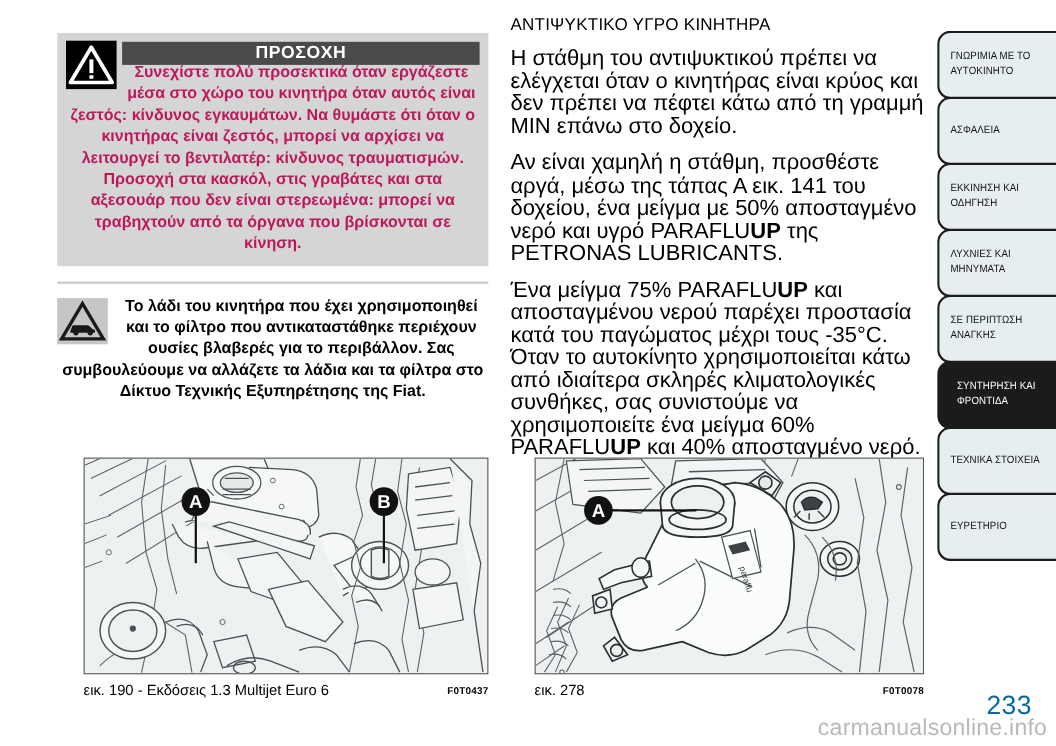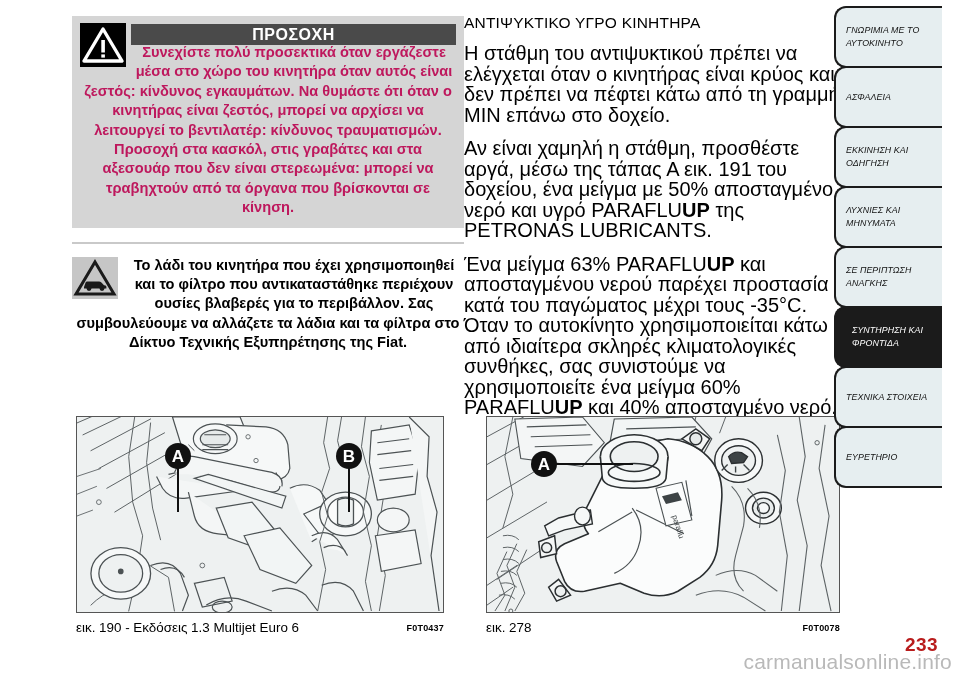--- a/index.html
+++ b/index.html
@@ -19,23 +19,22 @@
   .page {
     position: absolute;
     inset: 0;
     background: #ffffff;
   }
 
   
   .col-left {
     position: absolute;
     left: 52px;
-    top: 16px;
+    top: 30px;
     width: 392px;
-    margin-left: 20px;
   }
   .col-right {
     position: absolute;
     left: 464px;
     top: 14px;
     width: 376px;
   }
 
   
   .warn-box {
@@ -174,23 +173,22 @@
   }
   .leader {
     position: absolute;
     background: #111111;
   }
 
   
   .tabs {
     position: absolute;
     right: 0;
-    top: 6px;
-    width: 126px;
-    font-style: italic;
+    top: 28px;
+    width: 108px;
   }
   .tab {
     position: relative;
     box-sizing: border-box;
     width: 108px;
     min-height: 62px;
     margin-bottom: -2px;
     background: #e6eef0;
     border: 2px solid #1b1b1b;
     border-right: none;
@@ -213,23 +211,23 @@
     background: #1b1b1b;
     padding-left: 16px;
   }
   .tab.active span { color: #ffffff; }
 
   
   .page-number {
     position: absolute;
     right: 22px;
     bottom: 22px;
-    font-size: 19px;
-    font-weight: bold;
-    color: #b91c1c;
+    font-size: 24px;
+    font-weight: normal;
+    color: #0369a1;
     letter-spacing: 0.4px;
   }
   .watermark {
     position: absolute;
     right: 8px;
     bottom: 4px;
     font-size: 21px;
     color: #b9b9b9;
     letter-spacing: 0.2px;
     white-space: nowrap;
@@ -361,22 +359,22 @@
     </div>
     <div class="fig-caption">
       <span class="cap-text">εικ. 190 - Εκδόσεις 1.3 Multijet Euro 6</span>
       <span class="cap-code">F0T0437</span>
     </div>
   </div>
 
   <div class="col-right">
     <h1 class="art-title">ΑΝΤΙΨΥΚΤΙΚΟ ΥΓΡΟ ΚΙΝΗΤΗΡΑ</h1>
     <p class="art-p"><span>Η στάθμη του αντιψυκτικού πρέπει να ελέγχεται όταν ο κινητήρας είναι κρύος και δεν πρέπει να πέφτει κάτω από τη γραμμή ΜΙΝ επάνω στο δοχείο.</span></p>
-    <p class="art-p"><span>Αν είναι χαμηλή η στάθμη, προσθέστε αργά, μέσω της τάπας Α εικ. 191 του δοχείου, ένα μείγμα με 50% αποσταγμένο νερό και υγρό PARAFLU</span><b>UP</b><span> της PETRONAS LUBRICANTS.</span></p>
-    <p class="art-p"><span>Ένα μείγμα 63% PARAFLU</span><b>UP</b><span> και αποσταγμένου νερού παρέχει προστασία κατά του παγώματος μέχρι τους -35°C. Όταν το αυτοκίνητο χρησιμοποιείται κάτω από ιδιαίτερα σκληρές κλιματολογικές συνθήκες, σας συνιστούμε να χρησιμοποιείτε ένα μείγμα 60% PARAFLU</span><b>UP</b><span> και 40% αποσταγμένο νερό.</span></p>
+    <p class="art-p"><span>Αν είναι χαμηλή η στάθμη, προσθέστε αργά, μέσω της τάπας Α εικ. 141 του δοχείου, ένα μείγμα με 50% αποσταγμένο νερό και υγρό PARAFLU</span><b>UP</b><span> της PETRONAS LUBRICANTS.</span></p>
+    <p class="art-p"><span>Ένα μείγμα 75% PARAFLU</span><b>UP</b><span> και αποσταγμένου νερού παρέχει προστασία κατά του παγώματος μέχρι τους -35°C. Όταν το αυτοκίνητο χρησιμοποιείται κάτω από ιδιαίτερα σκληρές κλιματολογικές συνθήκες, σας συνιστούμε να χρησιμοποιείτε ένα μείγμα 60% PARAFLU</span><b>UP</b><span> και 40% αποσταγμένο νερό.</span></p>
   </div>
 
   <div class="fig" style="left:486px; top:416px; width:354px;">
     <div class="fig-frame" style="height:197px;">
       <svg viewBox="0 0 354 197" preserveAspectRatio="none" aria-hidden="true">
         <rect width="354" height="197" fill="#eef1f1"></rect>
         <g stroke="#5d6365" stroke-width="1" fill="none" stroke-linecap="round">
           <path d="M0 20 L44 -4 M0 48 L70 8 M0 84 L96 26 M0 122 L60 86 M10 164 L58 132"></path>
           <path d="M26 0 L18 40 L26 78 L16 112"></path>
           <path d="M210 0 L206 18 M240 0 L234 16"></path>

